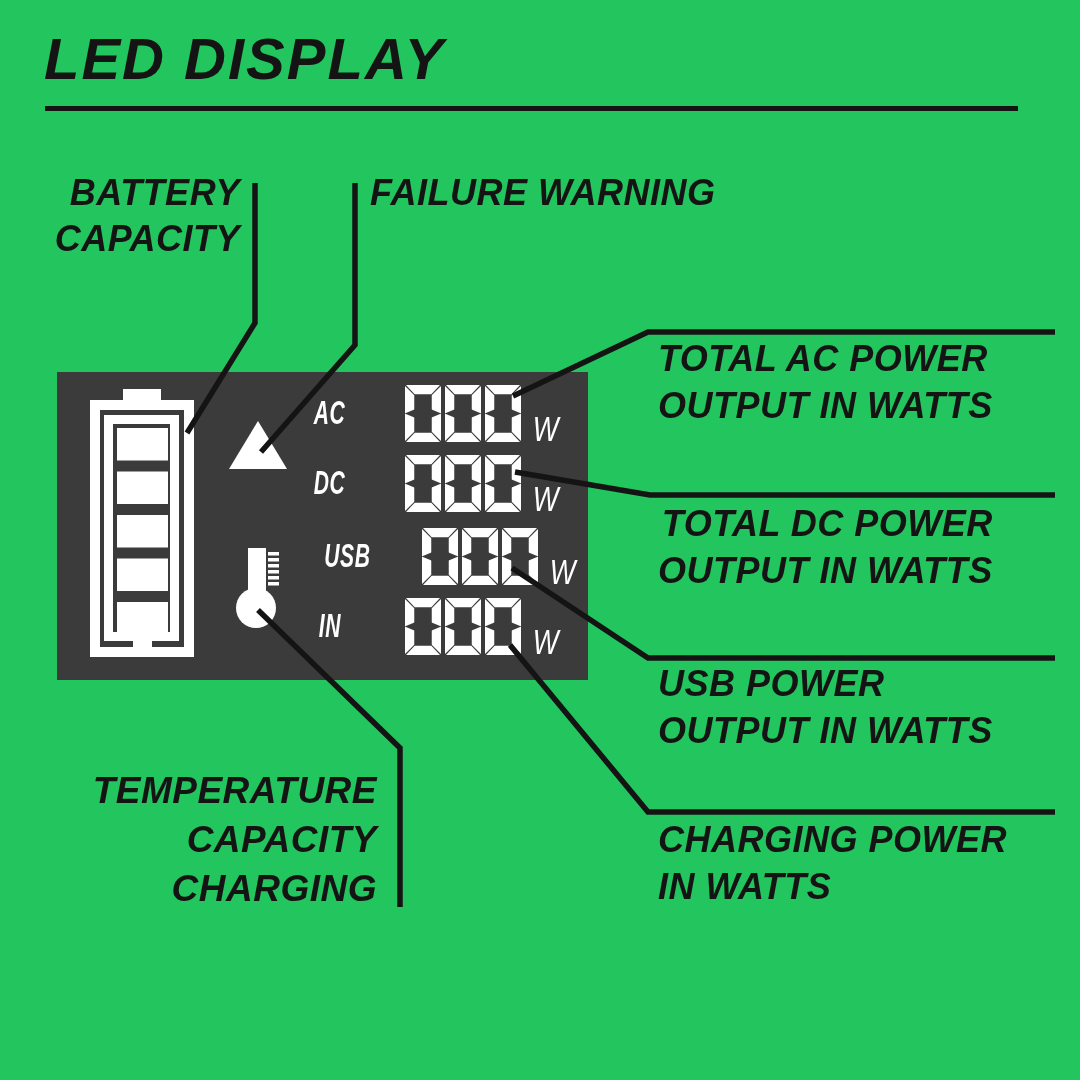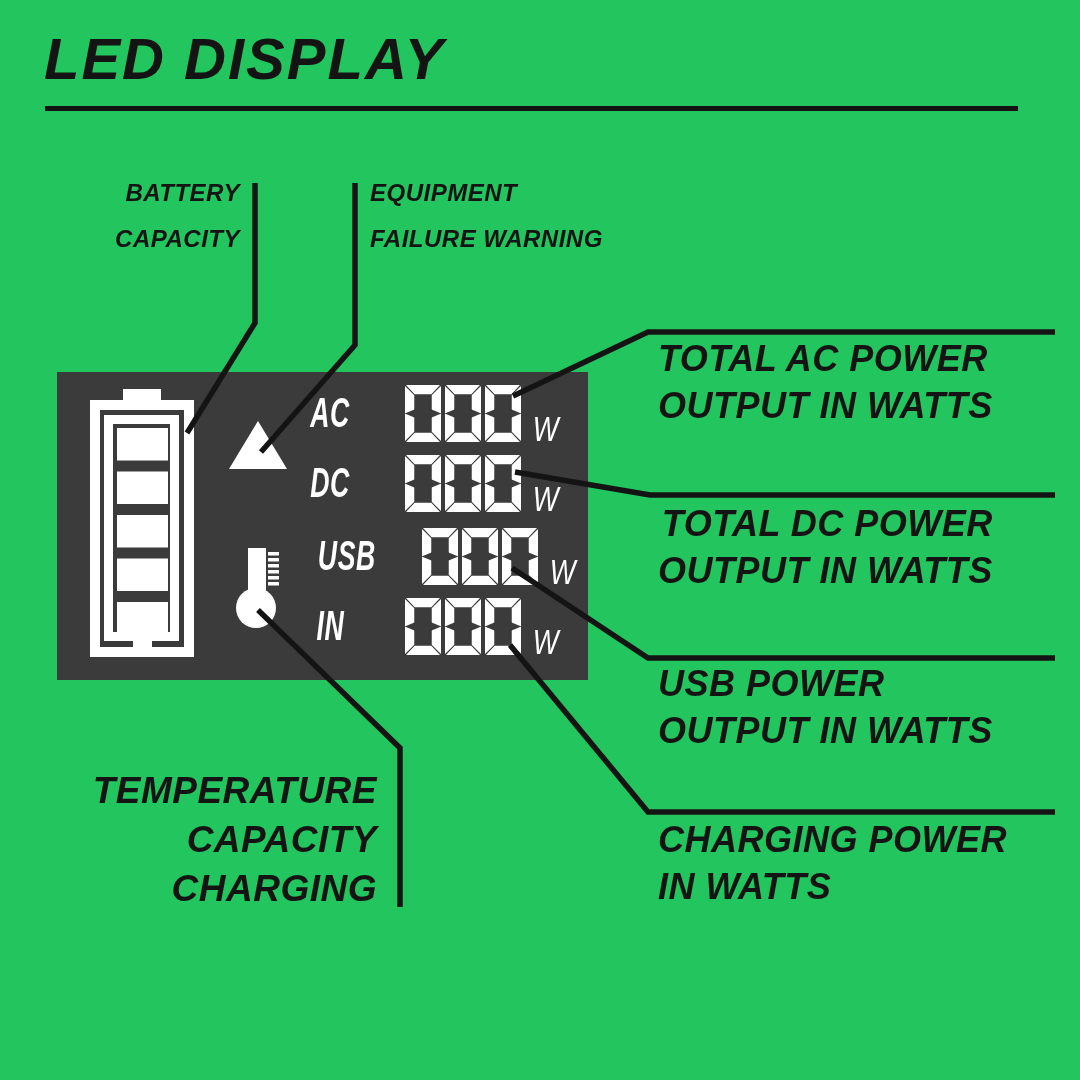--- a/index.html
+++ b/index.html
@@ -10,21 +10,21 @@
   
   .title{
     position:absolute;left:44px;top:30px;font-size:58px;line-height:58px;
     font-weight:700;letter-spacing:2px;white-space:nowrap;
   }
   .title-rule{position:absolute;left:45px;top:106px;width:973px;height:5px;background:#141414;}
   
   .lines{position:absolute;left:0;top:0;z-index:3;pointer-events:none;}
   
   .callout{position:absolute;font-weight:700;letter-spacing:.5px;white-space:nowrap;z-index:4;}
-  .co-left{font-size:24px;line-height:46px;}
+  .co-left{font-size:36px;line-height:46px;}
   .co-right{font-size:36px;line-height:47px;}
   #co-battery{left:0;top:170px;width:240px;text-align:right;}
   #co-equip{left:370px;top:170px;text-align:left;}
   #co-temp{left:0;top:766px;width:377px;text-align:right;font-size:37px;line-height:49px;}
   #co-ac{left:658px;top:335px;}
   #co-dc{left:658px;top:500px;text-align:right;}
   #co-usb{left:658px;top:660px;}
   #co-charge{left:658px;top:816px;}
   
   .panel{
@@ -34,21 +34,21 @@
   .icon{position:absolute;}
   #battery-icon{left:31px;top:17px;}
   #triangle-icon{left:170px;top:46px;}
   #thermo-icon{left:177px;top:172px;}
   
   .lcd-row{position:absolute;left:348px;display:flex;align-items:flex-end;}
   .lcd-digits{display:flex;gap:4px;}
   .lcd-label{
     position:absolute;right:calc(100% + 10px);width:130px;text-align:center;
     top:50%;transform:translateY(-54%);
-    color:#fff;font-weight:700;font-size:43px;line-height:33px;white-space:nowrap;
+    color:#fff;font-weight:700;font-size:34px;line-height:33px;white-space:nowrap;
   }
   .cond{display:inline-block;transform:scaleX(.62);transform-origin:50% 50%;letter-spacing:1px;}
   .lcd-unit{margin-left:8px;color:#fff;font-weight:400;font-size:35px;line-height:30px;margin-bottom:-2px;}
   .cond-u{display:inline-block;transform:scaleX(.78);transform-origin:50% 100%;}
   .seg polygon{fill:#fff;stroke:#fff;stroke-width:1.5;stroke-linejoin:round;}
 </style>
 </head>
 <body>
 
 <div id="canvas">
@@ -66,21 +66,20 @@
   </svg>
 
   <div class="title">LED DISPLAY</div>
   <div class="title-rule"></div>
 
   <div id="co-battery" class="callout co-left">
     <div>BATTERY</div>
     <div>CAPACITY</div>
   </div>
   <div id="co-equip" class="callout co-left">
-    <div>EQUIPMENT</div>
     <div>FAILURE WARNING</div>
   </div>
   <div id="co-temp" class="callout">
     <div>TEMPERATURE</div>
     <div>CAPACITY</div>
     <div>CHARGING</div>
   </div>
 
   <div id="co-ac" class="callout co-right">
     <div>TOTAL AC POWER</div>

